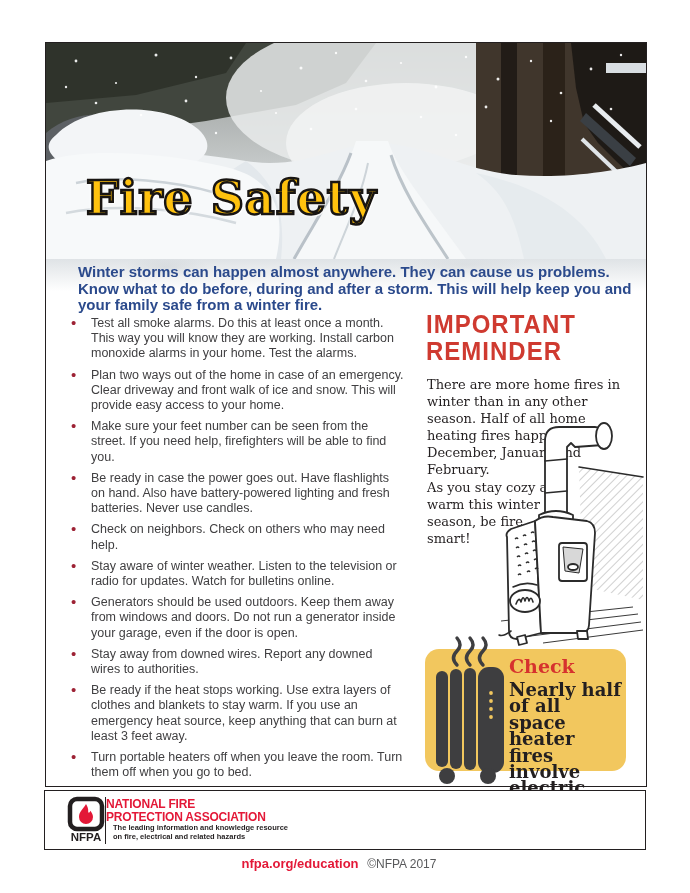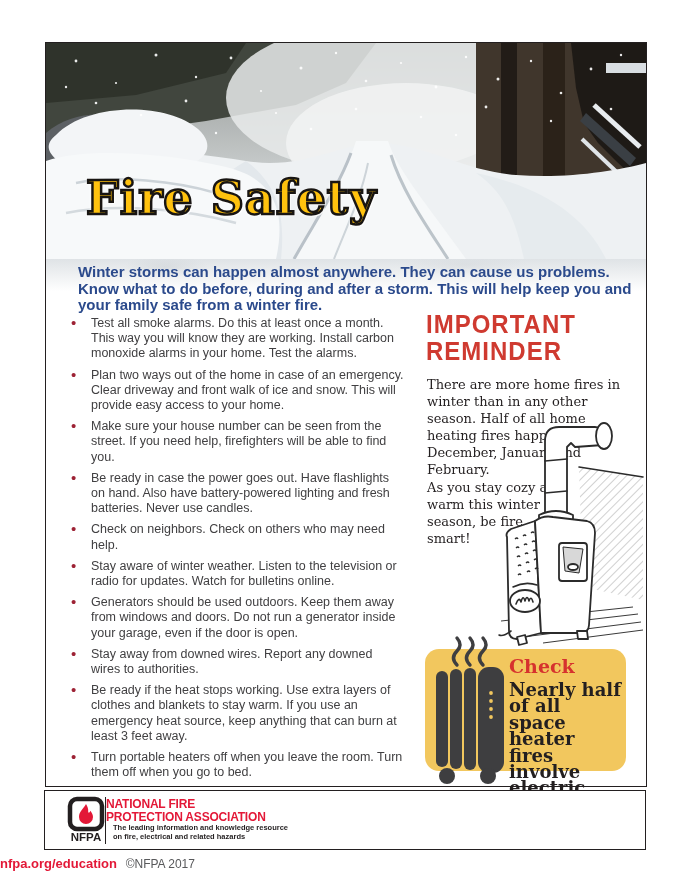--- a/index.html
+++ b/index.html
@@ -94,21 +94,21 @@
   .org-name{
     position:absolute;left:61px;top:7px;
     font-weight:bold;font-size:12px;line-height:12.5px;letter-spacing:-0.2px;
     color:var(--nfpa-red,#e31837);white-space:pre-line;
   }
   .org-tagline{
     position:absolute;left:68px;top:33px;
     font-weight:bold;font-size:7.5px;line-height:8.5px;color:#231f20;white-space:pre-line;
   }
   .bottom-line{
-    position:absolute;left:0;top:856px;width:662px;font-size:13px;
+    position:absolute;left:8px;top:856px;width:662px;text-align:center;font-size:13px;
   }
   .bottom-url{font-weight:bold;color:var(--nfpa-red,#e31837);}
   .bottom-copy{color:#58595b;font-size:12px;margin-left:5px;}
   .sketch{stroke:#2b2b2b;fill:none;stroke-width:1.6;stroke-linecap:round;stroke-linejoin:round;}
   .sketch-fill{stroke:#2b2b2b;fill:#ffffff;stroke-width:1.8;stroke-linejoin:round;}
 </style>
 </head>
 <body>
 
 <div class="frame">
@@ -198,21 +198,21 @@
   </div>
   <div class="photo-fade"></div>
 
   <div class="title1">Fire Safety</div>
 
   <div class="intro">Winter storms can happen almost anywhere. They can cause us problems. Know what to do before, during and after a storm. This will help keep you and your family safe from a winter fire.</div>
 
   <ul class="tips">
       <li>Test all smoke alarms. Do this at least once a month. This way you will know they are working. Install carbon monoxide alarms in your home. Test the alarms.</li>
       <li>Plan two ways out of the home in case of an emergency. Clear driveway and front walk of ice and snow. This will provide easy access to your home.</li>
-      <li>Make sure your house number can be seen from the street. If you need help, firefighters will be able to find you.</li>
+      <li>Make sure your feet number can be seen from the street. If you need help, firefighters will be able to find you.</li>
       <li>Be ready in case the power goes out. Have flashlights on hand. Also have battery-powered lighting and fresh batteries. Never use candles.</li>
       <li>Check on neighbors. Check on others who may need help.</li>
       <li>Stay aware of winter weather. Listen to the television or radio for updates. Watch for bulletins online.</li>
       <li>Generators should be used outdoors. Keep them away from windows and doors. Do not run a generator inside your garage, even if the door is open.</li>
       <li>Stay away from downed wires. Report any downed wires to authorities.</li>
       <li>Be ready if the heat stops working. Use extra layers of clothes and blankets to stay warm. If you use an emergency heat source, keep anything that can burn at least 3 feet away.</li>
       <li>Turn portable heaters off when you leave the room. Turn them off when you go to bed.</li>
     </ul>
 
   <div class="rem-head">IMPORTANT

